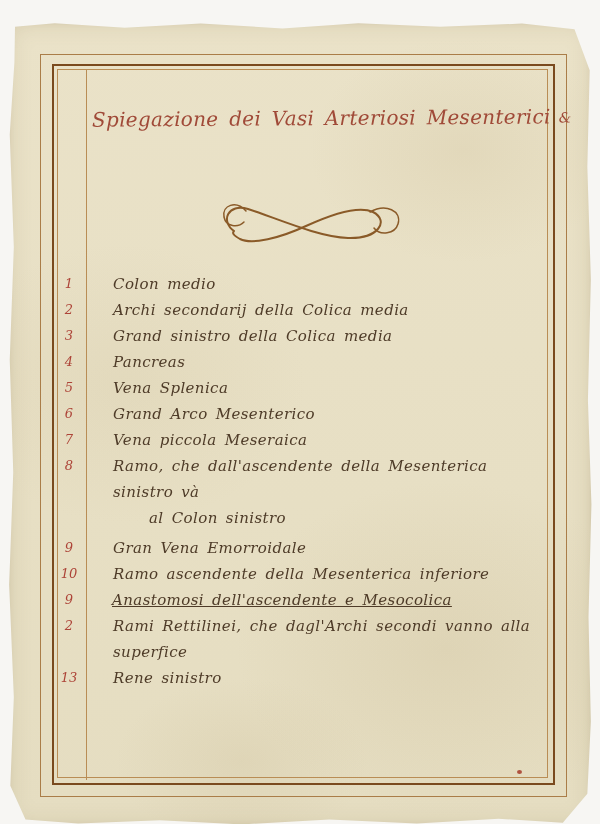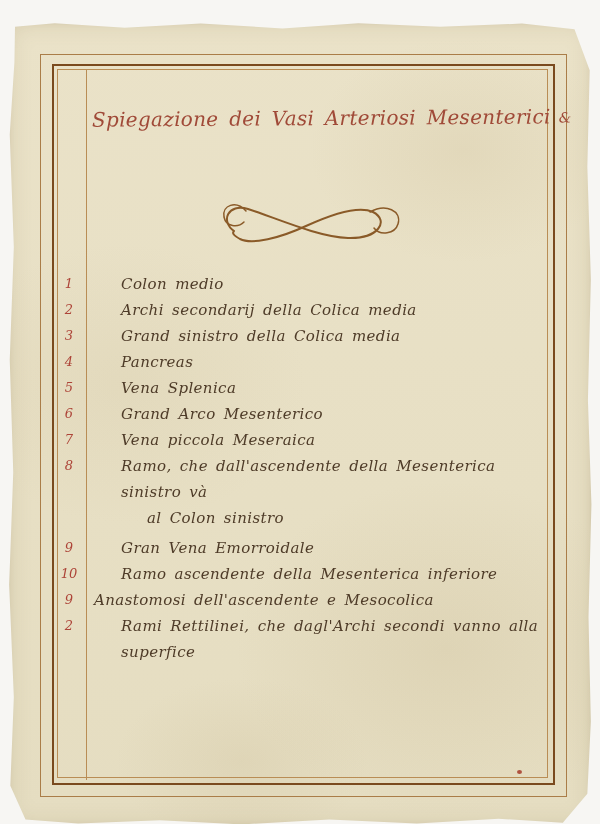--- a/index.html
+++ b/index.html
@@ -49,23 +49,23 @@
     margin:0;padding:0;list-style:none;
     font-style:italic;color:var(--body-ink,#4e3b28);
     font-size:15px;line-height:26px;letter-spacing:.4px;word-spacing:3px;
   }
   .row{display:flex;align-items:flex-start;}
   .row:nth-child(9){margin-top:4px;}
   .num{
     flex:0 0 34px;text-align:center;font-size:13px;
     color:var(--number-ink,#ad4438);letter-spacing:0;word-spacing:0;
   }
-  .txt{flex:1;padding-left:35px;}
-  .row:nth-child(11) .txt{padding-left:8px;}
-  .wrap{display:block;margin-left:26px;}
+  .txt{flex:1;padding-left:27px;}
+  .row:nth-child(11) .txt{padding-left:26px;text-decoration:underline;}
+  .wrap{display:block;margin-left:36px;}
   .ink-spot{position:absolute;left:509px;top:748px;width:5px;height:4px;border-radius:50%;background:#a63a28;opacity:.85;}
 </style>
 </head>
 <body>
 
 <div class="paper">
 
   <div class="rule outer"></div>
   <div class="rule thick"></div>
   <div class="rule thin"></div>
@@ -121,16 +121,20 @@
       <span class="txt">Ramo ascendente della Mesenterica inferiore</span>
     </li>
     <li class="row">
       <span class="num">9</span>
       <span class="txt">Anastomosi dell'ascendente e Mesocolica</span>
     </li>
     <li class="row">
       <span class="num">2</span>
       <span class="txt"><span>Rami Rettilinei, che dagl'Archi secondi vanno alla superfice</span></span>
     </li>
+    <li class="row">
+      <span class="num">13</span>
+      <span class="txt">Rene sinistro</span>
+    </li>
   </ol>
 
   <span class="ink-spot"></span>
 </div>
 
 </body></html>

